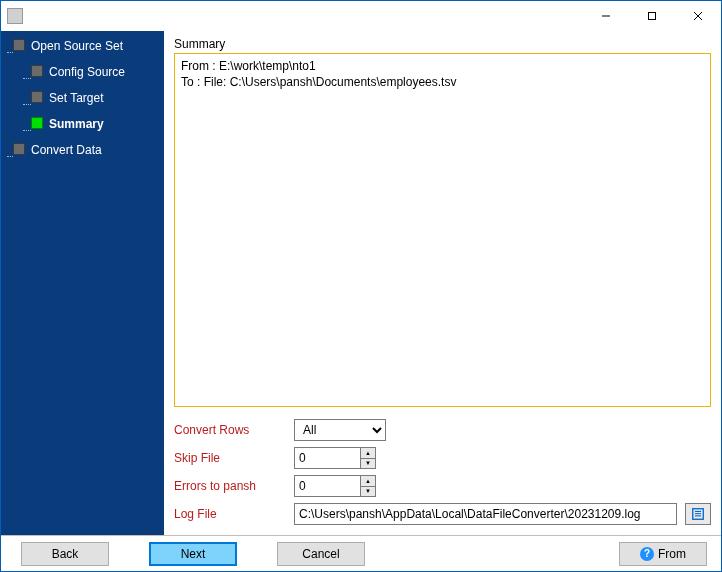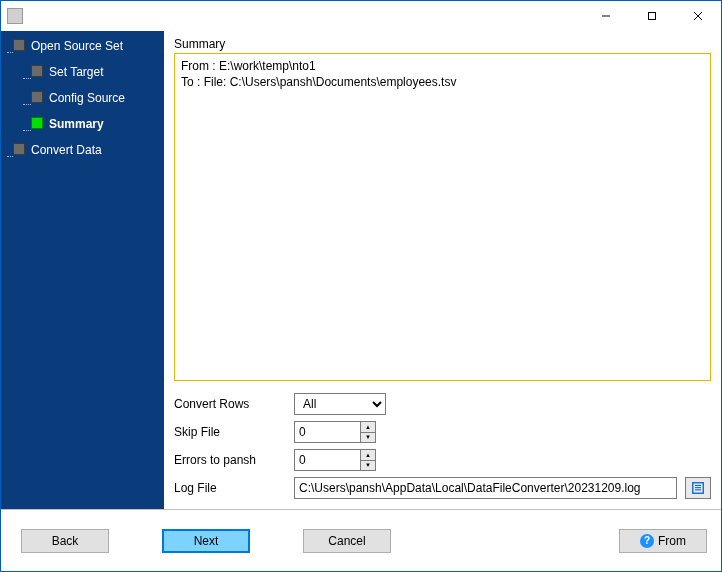--- a/index.html
+++ b/index.html
@@ -101,21 +101,21 @@
     min-height: 0;
     white-space: pre-wrap;
   }
   .form-grid {
     margin-top: 12px;
     display: grid;
     grid-template-columns: 120px 1fr 34px;
     row-gap: 6px;
     align-items: center;
   }
-  .form-grid label { color: #000000; }
+  .form-grid label { color: #b91c1c; }
   .combo, .spinner, .textinput {
     height: 22px;
     border: 1px solid #7a7a7a;
     background: #fff;
     font: inherit;
     padding: 0 4px;
   }
   .combo { width: 92px; }
   .spinner-wrap {
     display: flex;
@@ -151,26 +151,26 @@
     border: 1px solid #7a7a7a;
     background: #e9e9e9;
     display: flex; align-items: center; justify-content: center;
     justify-self: end;
     cursor: default;
   }
   .browse-btn svg { width: 14px; height: 14px; }
 
   
   .bottombar {
-    height: 62px;
+    height: 36px;
     border-top: 1px solid #c0c0c0;
     display: flex;
     align-items: center;
     padding: 0 14px 0 20px;
-    gap: 53px;
+    gap: 40px;
   }
   .btn {
     width: 88px; height: 24px;
     background: #e1e1e1;
     border: 1px solid #adadad;
     display: flex; align-items: center; justify-content: center;
     cursor: default;
     font: inherit;
   }
   .btn.default {
@@ -216,26 +216,26 @@
 <div class="main">
   <div class="sidebar" id="sidebar">
       <div class="tree-item">
         <div class="hline" style="left: 6px; width: 6px;"></div>
         <div class="node"></div>
         <span class="label">Open Source Set</span>
       </div>
       <div class="tree-item child">
         <div class="hline" style="left: 22px; width: 8px;"></div>
         <div class="node"></div>
-        <span class="label">Set Target</span>
+        <span class="label">Config Source</span>
       </div>
       <div class="tree-item child">
         <div class="hline" style="left: 22px; width: 8px;"></div>
         <div class="node"></div>
-        <span class="label">Config Source</span>
+        <span class="label">Set Target</span>
       </div>
       <div class="tree-item child bold">
         <div class="hline" style="left: 22px; width: 8px;"></div>
         <div class="node active"></div>
         <span class="label">Summary</span>
       </div>
       <div class="tree-item">
         <div class="hline" style="left: 6px; width: 6px;"></div>
         <div class="node"></div>
         <span class="label">Convert Data</span>

